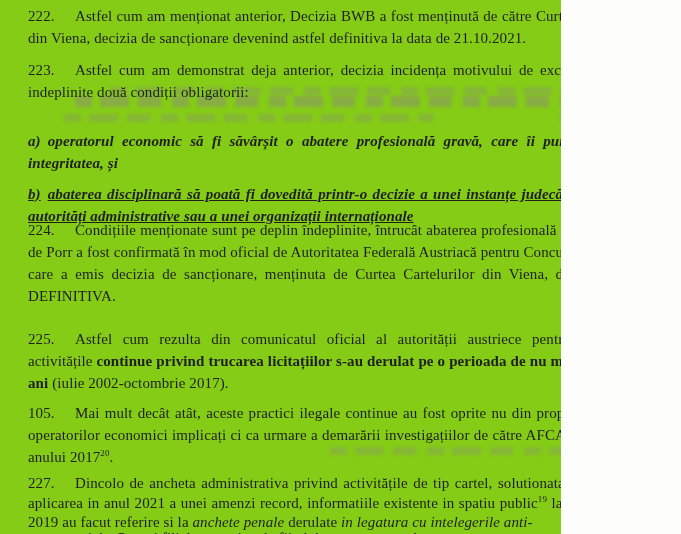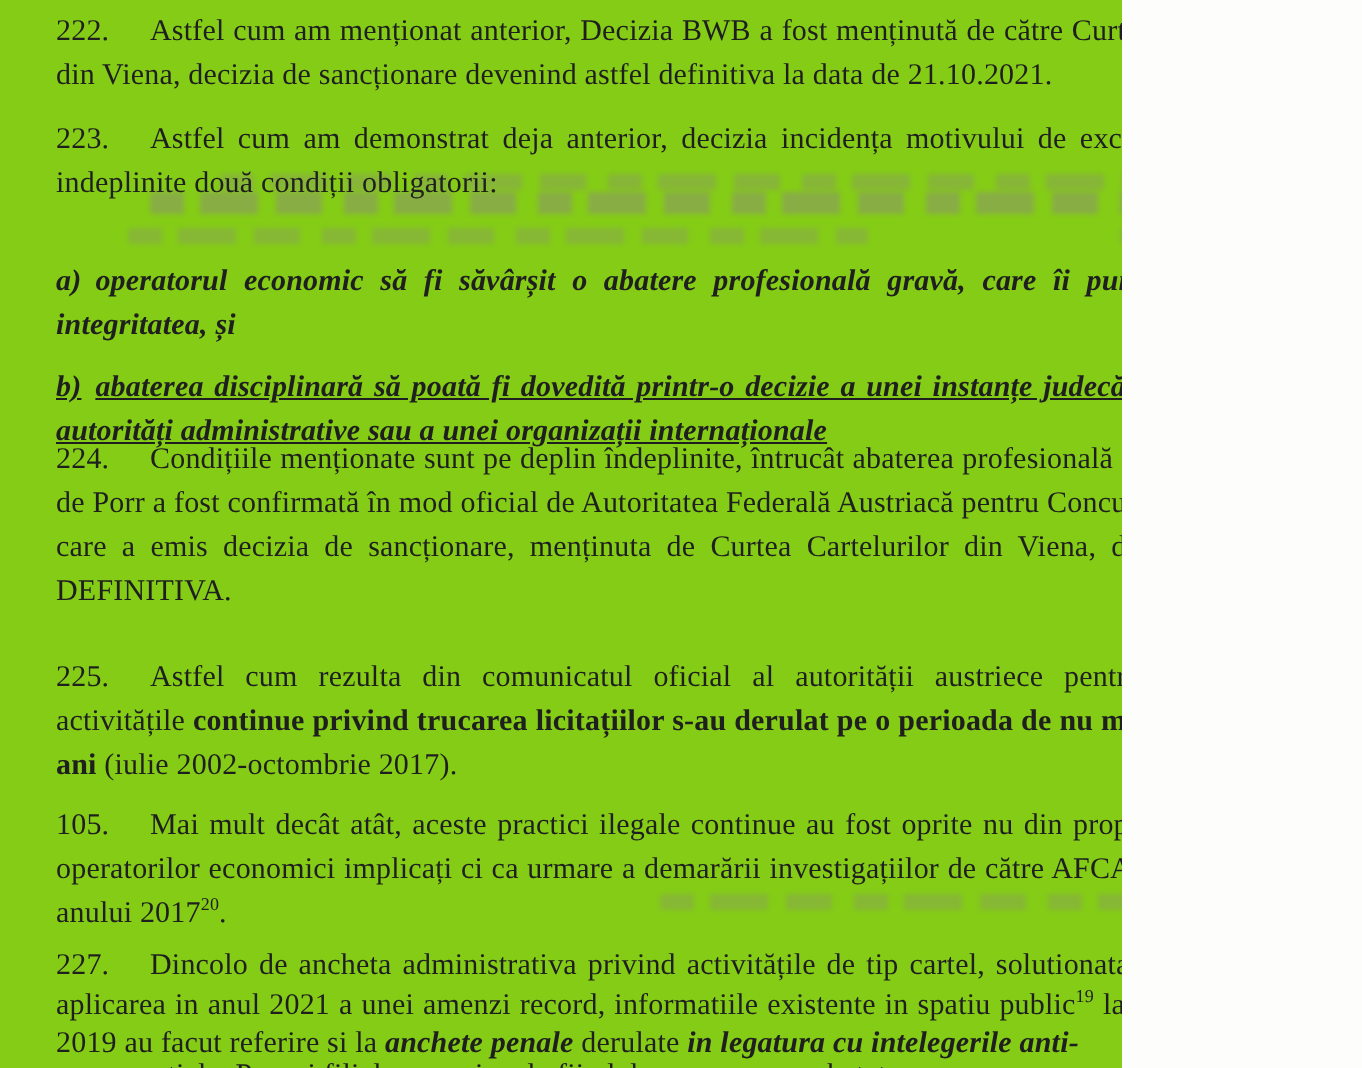--- a/index.html
+++ b/index.html
@@ -28,21 +28,21 @@
     display: inline-block;
     width: 47px;
   }
   .lettered {
     font-weight: bold;
     font-style: italic;
   }
   .lettered .label { margin-right: 7px; }
   .tight { line-height: 19.5px; }
   .b  { font-weight: bold; }
-  .bi { font-weight: bold; font-style: italic; }
+  .bi { font-weight: normal; font-style: italic; }
   .suprun {
     font-size: 9px;
     vertical-align: super;
     line-height: 0;
   }
   
   .ghost {
     position: absolute;
     opacity: 0.45;
     filter: blur(1.4px);

